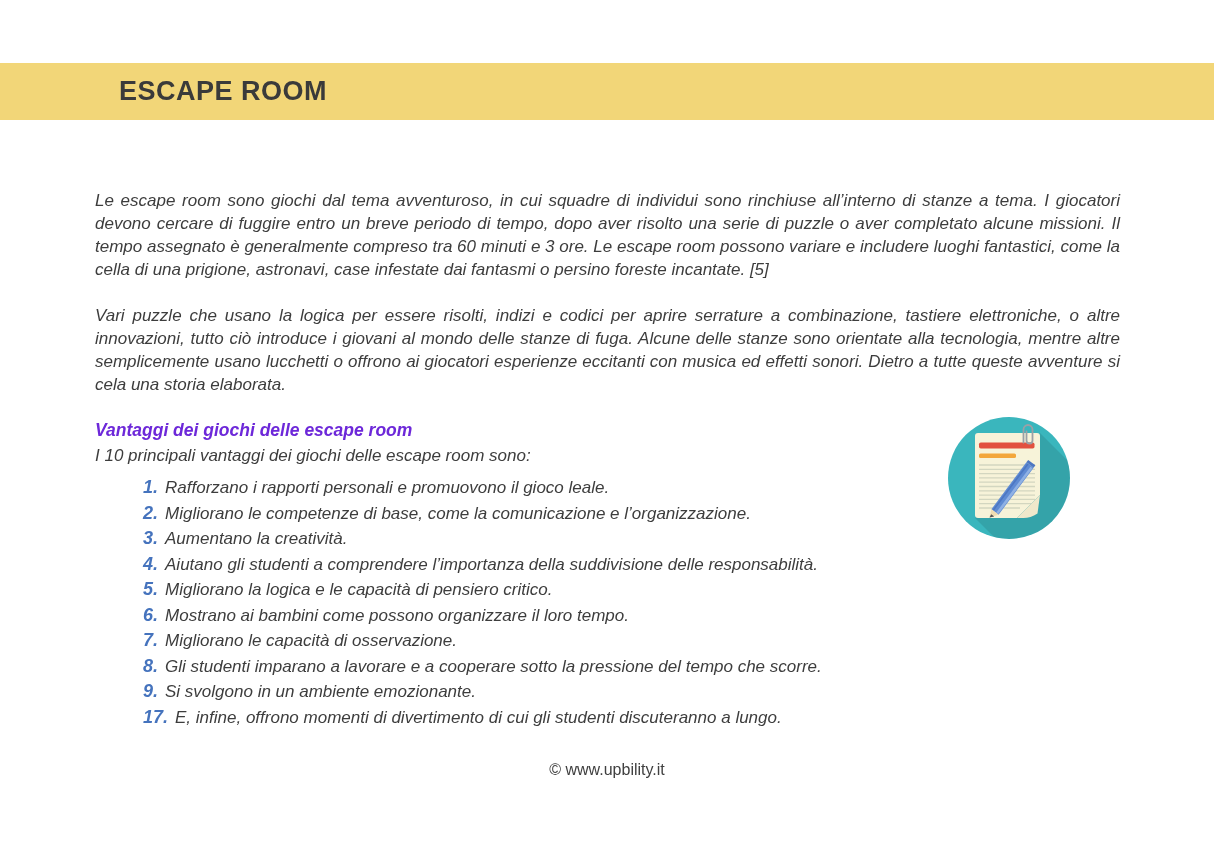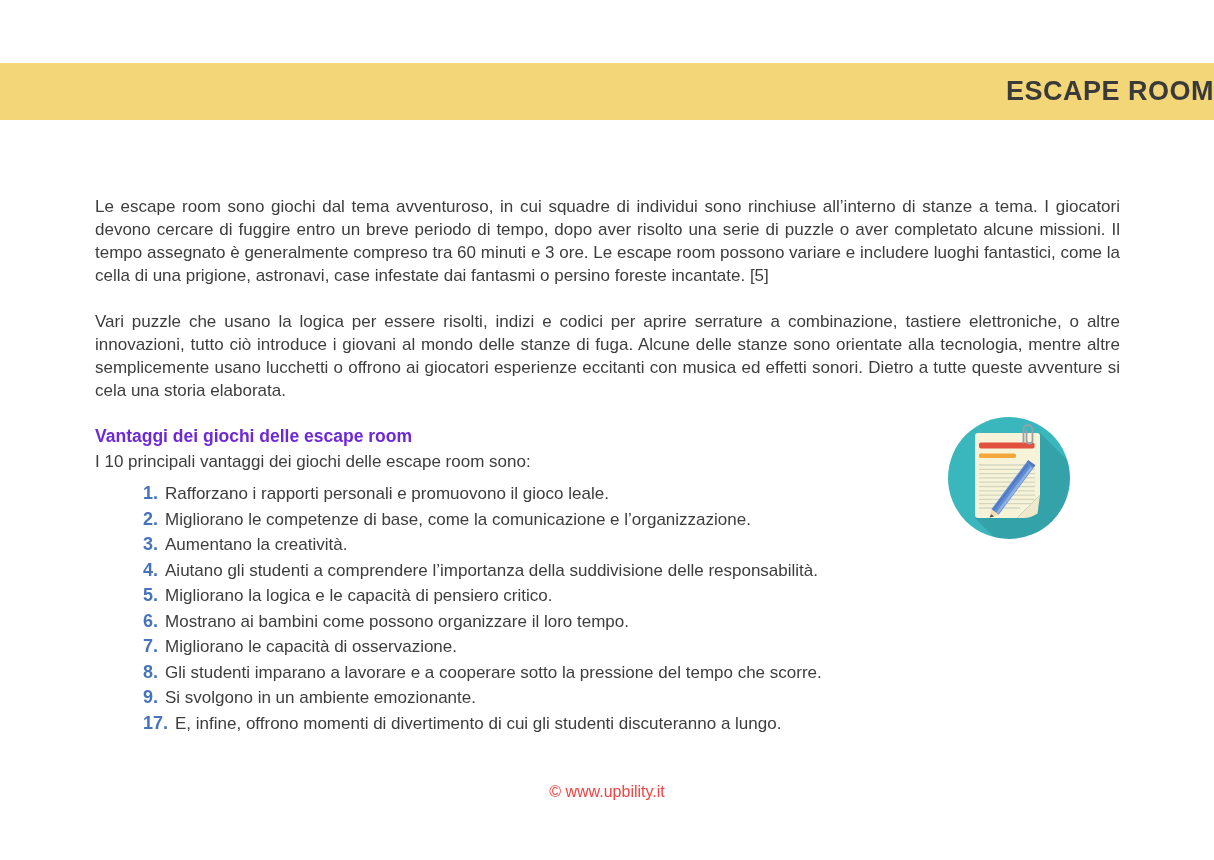--- a/index.html
+++ b/index.html
@@ -12,35 +12,35 @@
     font-family: "Liberation Sans", "DejaVu Sans", sans-serif;
     color: #3d3d3d;
   }
   .banner {
     position: absolute;
     left: 0; top: 63px;
     width: 100%; height: 57px;
     background: #f2d678;
     display: flex;
     align-items: center;
-    justify-content: flex-end;
   }
   .banner .title {
     margin: 0 0 0 119px;
     font-size: 27px;
     font-weight: bold;
     letter-spacing: 0.5px;
     color: #3a3a3a;
   }
   .content {
     position: absolute;
-    left: 95px; top: 195px;
+    left: 95px; top: 189px;
     width: 1025px;
     font-size: 17px;
     line-height: 23px;
+    font-style: italic;
   }
   .content p.body-par {
     margin: 0 0 23px 0;
     text-align: justify;
   }
   .section-heading {
     margin: 20px 0 0 0;
     font-size: 17.5px;
     font-weight: bold;
     line-height: 23px;
@@ -64,25 +64,25 @@
     font-size: 18px;
     margin-right: 7px;
   }
   .icon-wrap {
     position: absolute;
     left: 948px; top: 417px;
     width: 122px; height: 122px;
   }
   .footer {
     position: absolute;
-    left: 0; top: 783px;
+    left: 0; top: 761px;
     width: 100%;
     text-align: center;
     font-size: 16px;
-    color: #ef4444;
+    color: #404040;
   }
 </style>
 </head>
 <body>
 
 <div class="page">
 
   <div class="banner">
     <h1 class="title">ESCAPE ROOM</h1>
   </div>

